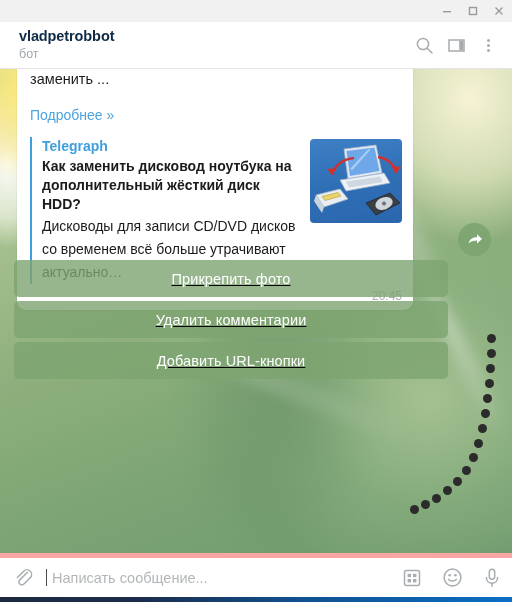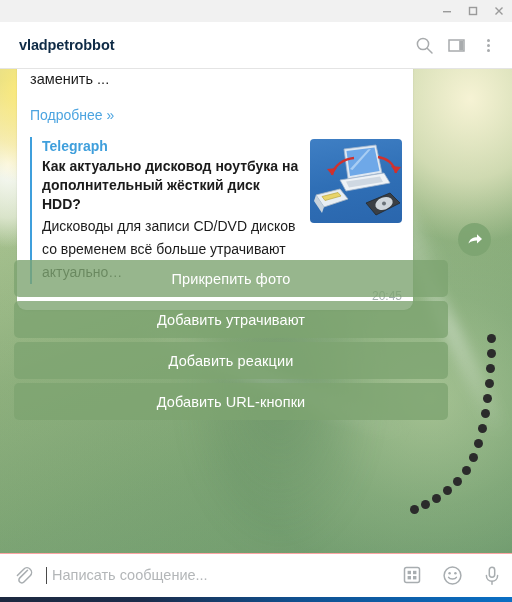--- a/index.html
+++ b/index.html
@@ -198,20 +198,21 @@
 
   
   .kbd {
     position: absolute;
     left: 14px;
     top: 191px;
     width: 434px;
     display: flex;
     flex-direction: column;
     gap: 4px;
+    text-decoration: underline;
   }
   .kbd-btn {
     height: 37px;
     border-radius: 5px;
     background: rgba(125,164,113,0.80);
     display: flex;
     align-items: center;
     justify-content: center;
     color: #ffffff;
     font-size: 14.5px;
@@ -226,23 +227,23 @@
     border-radius: 50%;
     background: #2b2b2b;
   }
 
   
   .composer {
     position: absolute;
     left: 0; top: 553px;
     width: 512px; height: 44px;
     background: #ffffff;
-    border-top: 1px solid #fca5a5;
-    display: flex;
-    align-items: flex-end;
+    border-top: 5px solid #fca5a5;
+    display: flex;
+    align-items: center;
     box-sizing: border-box;
   }
   .attach {
     width: 46px; height: 44px;
     display: flex; align-items: center; justify-content: center;
     color: #a8adb0;
   }
   .msg-input {
     flex: 1;
     display: flex;
@@ -292,20 +293,21 @@
     <div class="winbtn">
       <svg width="12" height="12" viewBox="0 0 12 12">
           <path d="M2.5 2.5 L9.5 9.5 M9.5 2.5 L2.5 9.5" stroke="currentColor" stroke-width="1.4" fill="none"></path>
         </svg>
     </div>
   </div>
 
   <div class="header">
     <div class="header-texts">
       <div class="chat-title">vladpetrobbot</div>
+      <div class="chat-status">бот</div>
     </div>
     <div class="header-actions">
       <div class="hdr-icon">
         <svg width="19" height="19" viewBox="0 0 19 19">
           <circle cx="8" cy="8" r="5.6" fill="none" stroke="currentColor" stroke-width="1.5"></circle>
           <path d="M12.2 12.2 L17 17" stroke="currentColor" stroke-width="1.5" stroke-linecap="round"></path>
         </svg>
       </div>
       <div class="hdr-icon">
         <svg width="19" height="19" viewBox="0 0 19 19">
@@ -331,21 +333,21 @@
       <div class="wp-streak wp-s3"></div>
     </div>
 
     <div class="bubble">
       <div class="bubble-tailtext">заменить ...</div>
       <div class="more-link">Подробнее »</div>
 
       <div class="preview">
         <div class="preview-texts">
           <div class="preview-site">Telegraph</div>
-          <div class="preview-title">Как актуально дисковод ноутбука на дополнительный жёсткий диск HDD?</div>
+          <div class="preview-title">Как заменить дисковод ноутбука на дополнительный жёсткий диск HDD?</div>
           <div class="preview-desc">Дисководы для записи CD/DVD дисков со временем всё больше утрачивают актуально…</div>
         </div>
         <div class="preview-thumb">
           <svg width="92" height="84" viewBox="0 0 92 84">
 
             <g>
               <path d="M34 10 L66 6 L72 34 L38 40 Z" fill="#dfe8f2" stroke="#9fb4cb" stroke-width="0.8"></path>
               <path d="M36.5 12 L64.5 8.5 L69.5 32 L40 37 Z" fill="#6ea8e8"></path>
               <path d="M40 30 L58 10.5 L61 10 L42.5 31 Z" fill="#bcd9f7" opacity="0.75"></path>
               <path d="M30 41 L74 34 L80 44 L36 52 Z" fill="#eef2f6" stroke="#9fb4cb" stroke-width="0.8"></path>
@@ -376,22 +378,21 @@
     </div>
 
     <div class="fwd-btn">
       <svg width="18" height="18" viewBox="0 0 18 18">
         <path d="M2.5 12.5 C3.5 8, 7 6.2, 11 6.2 L11 3.2 L16 8 L11 12.6 L11 9.6 C7.6 9.6, 4.6 10.4, 2.5 12.5 Z" fill="#ffffff"></path>
       </svg>
     </div>
 
     <div class="kbd">
       <div class="kbd-btn">Прикрепить фото</div>
-      <div class="kbd-btn">Добавить утрачивают</div>
-      <div class="kbd-btn">Добавить реакции</div>
+      <div class="kbd-btn">Удалить комментарии</div>
       <div class="kbd-btn">Добавить URL-кнопки</div>
     </div>
 
     <div class="trail">
       <div class="dot" style="left:487px; top:265px;"></div>
       <div class="dot" style="left:487px; top:280px;"></div>
       <div class="dot" style="left:486px; top:295px;"></div>
       <div class="dot" style="left:485px; top:310px;"></div>
       <div class="dot" style="left:483px; top:325px;"></div>
       <div class="dot" style="left:481px; top:340px;"></div>

